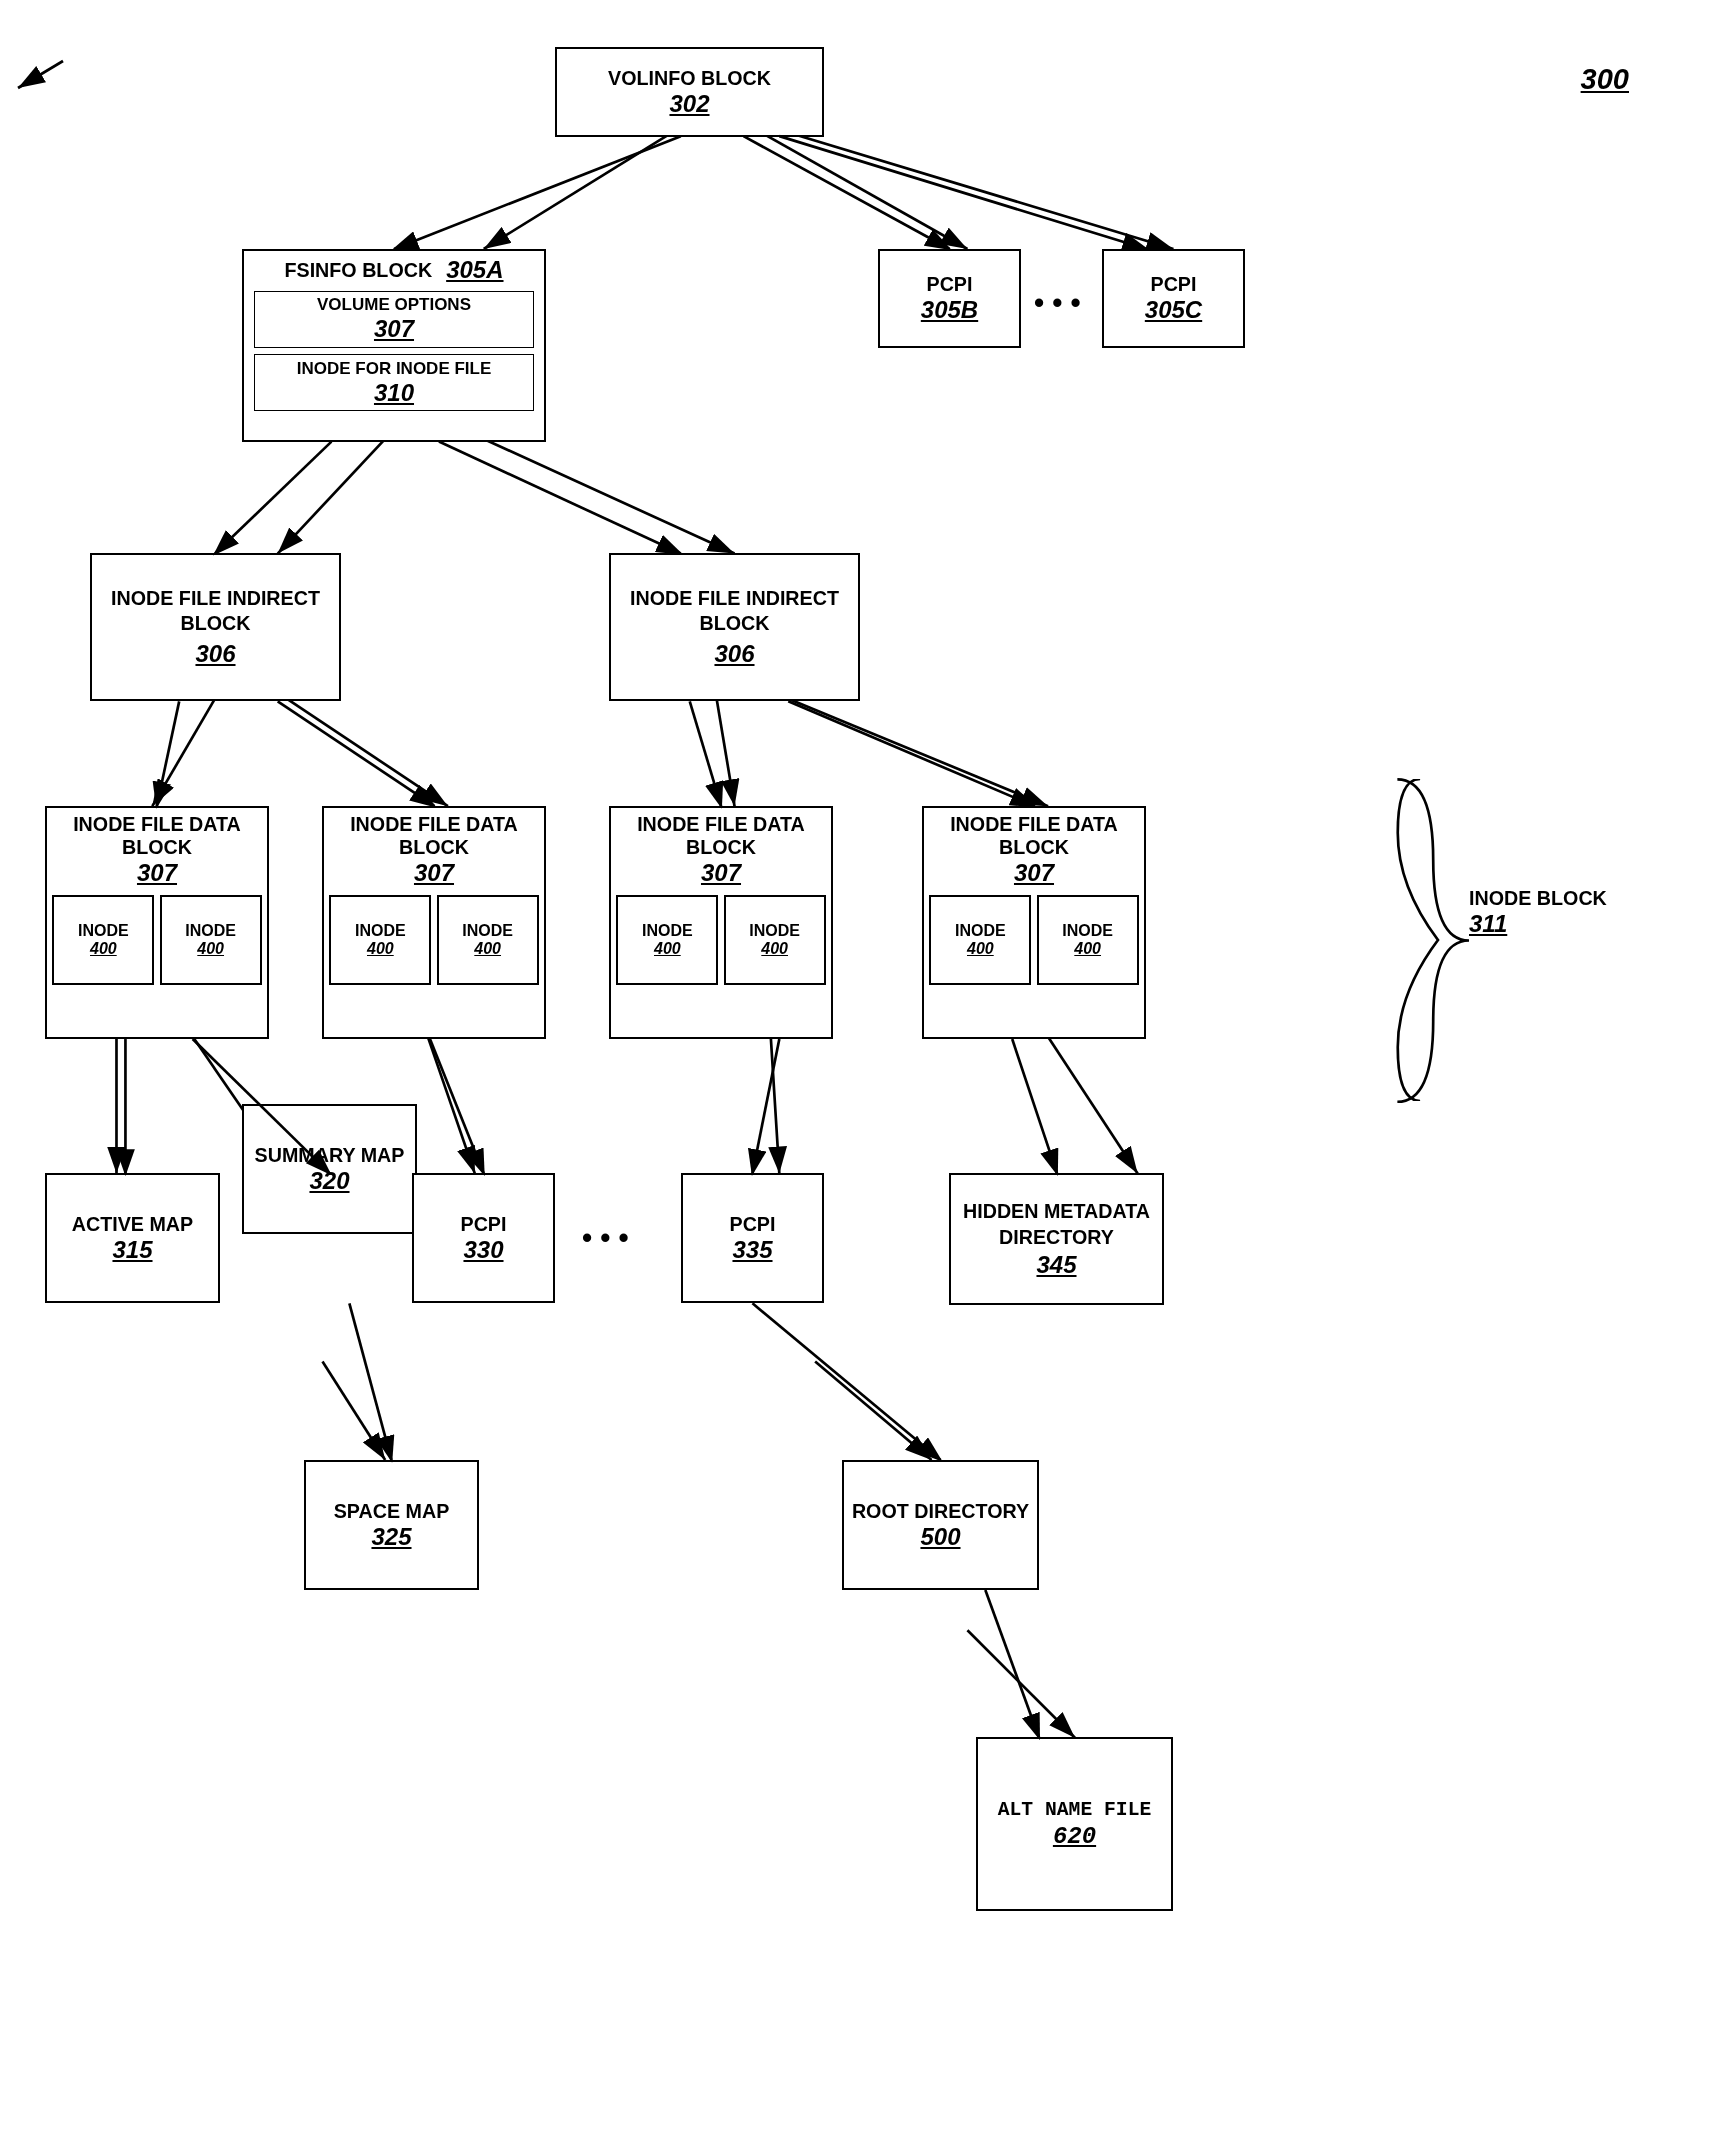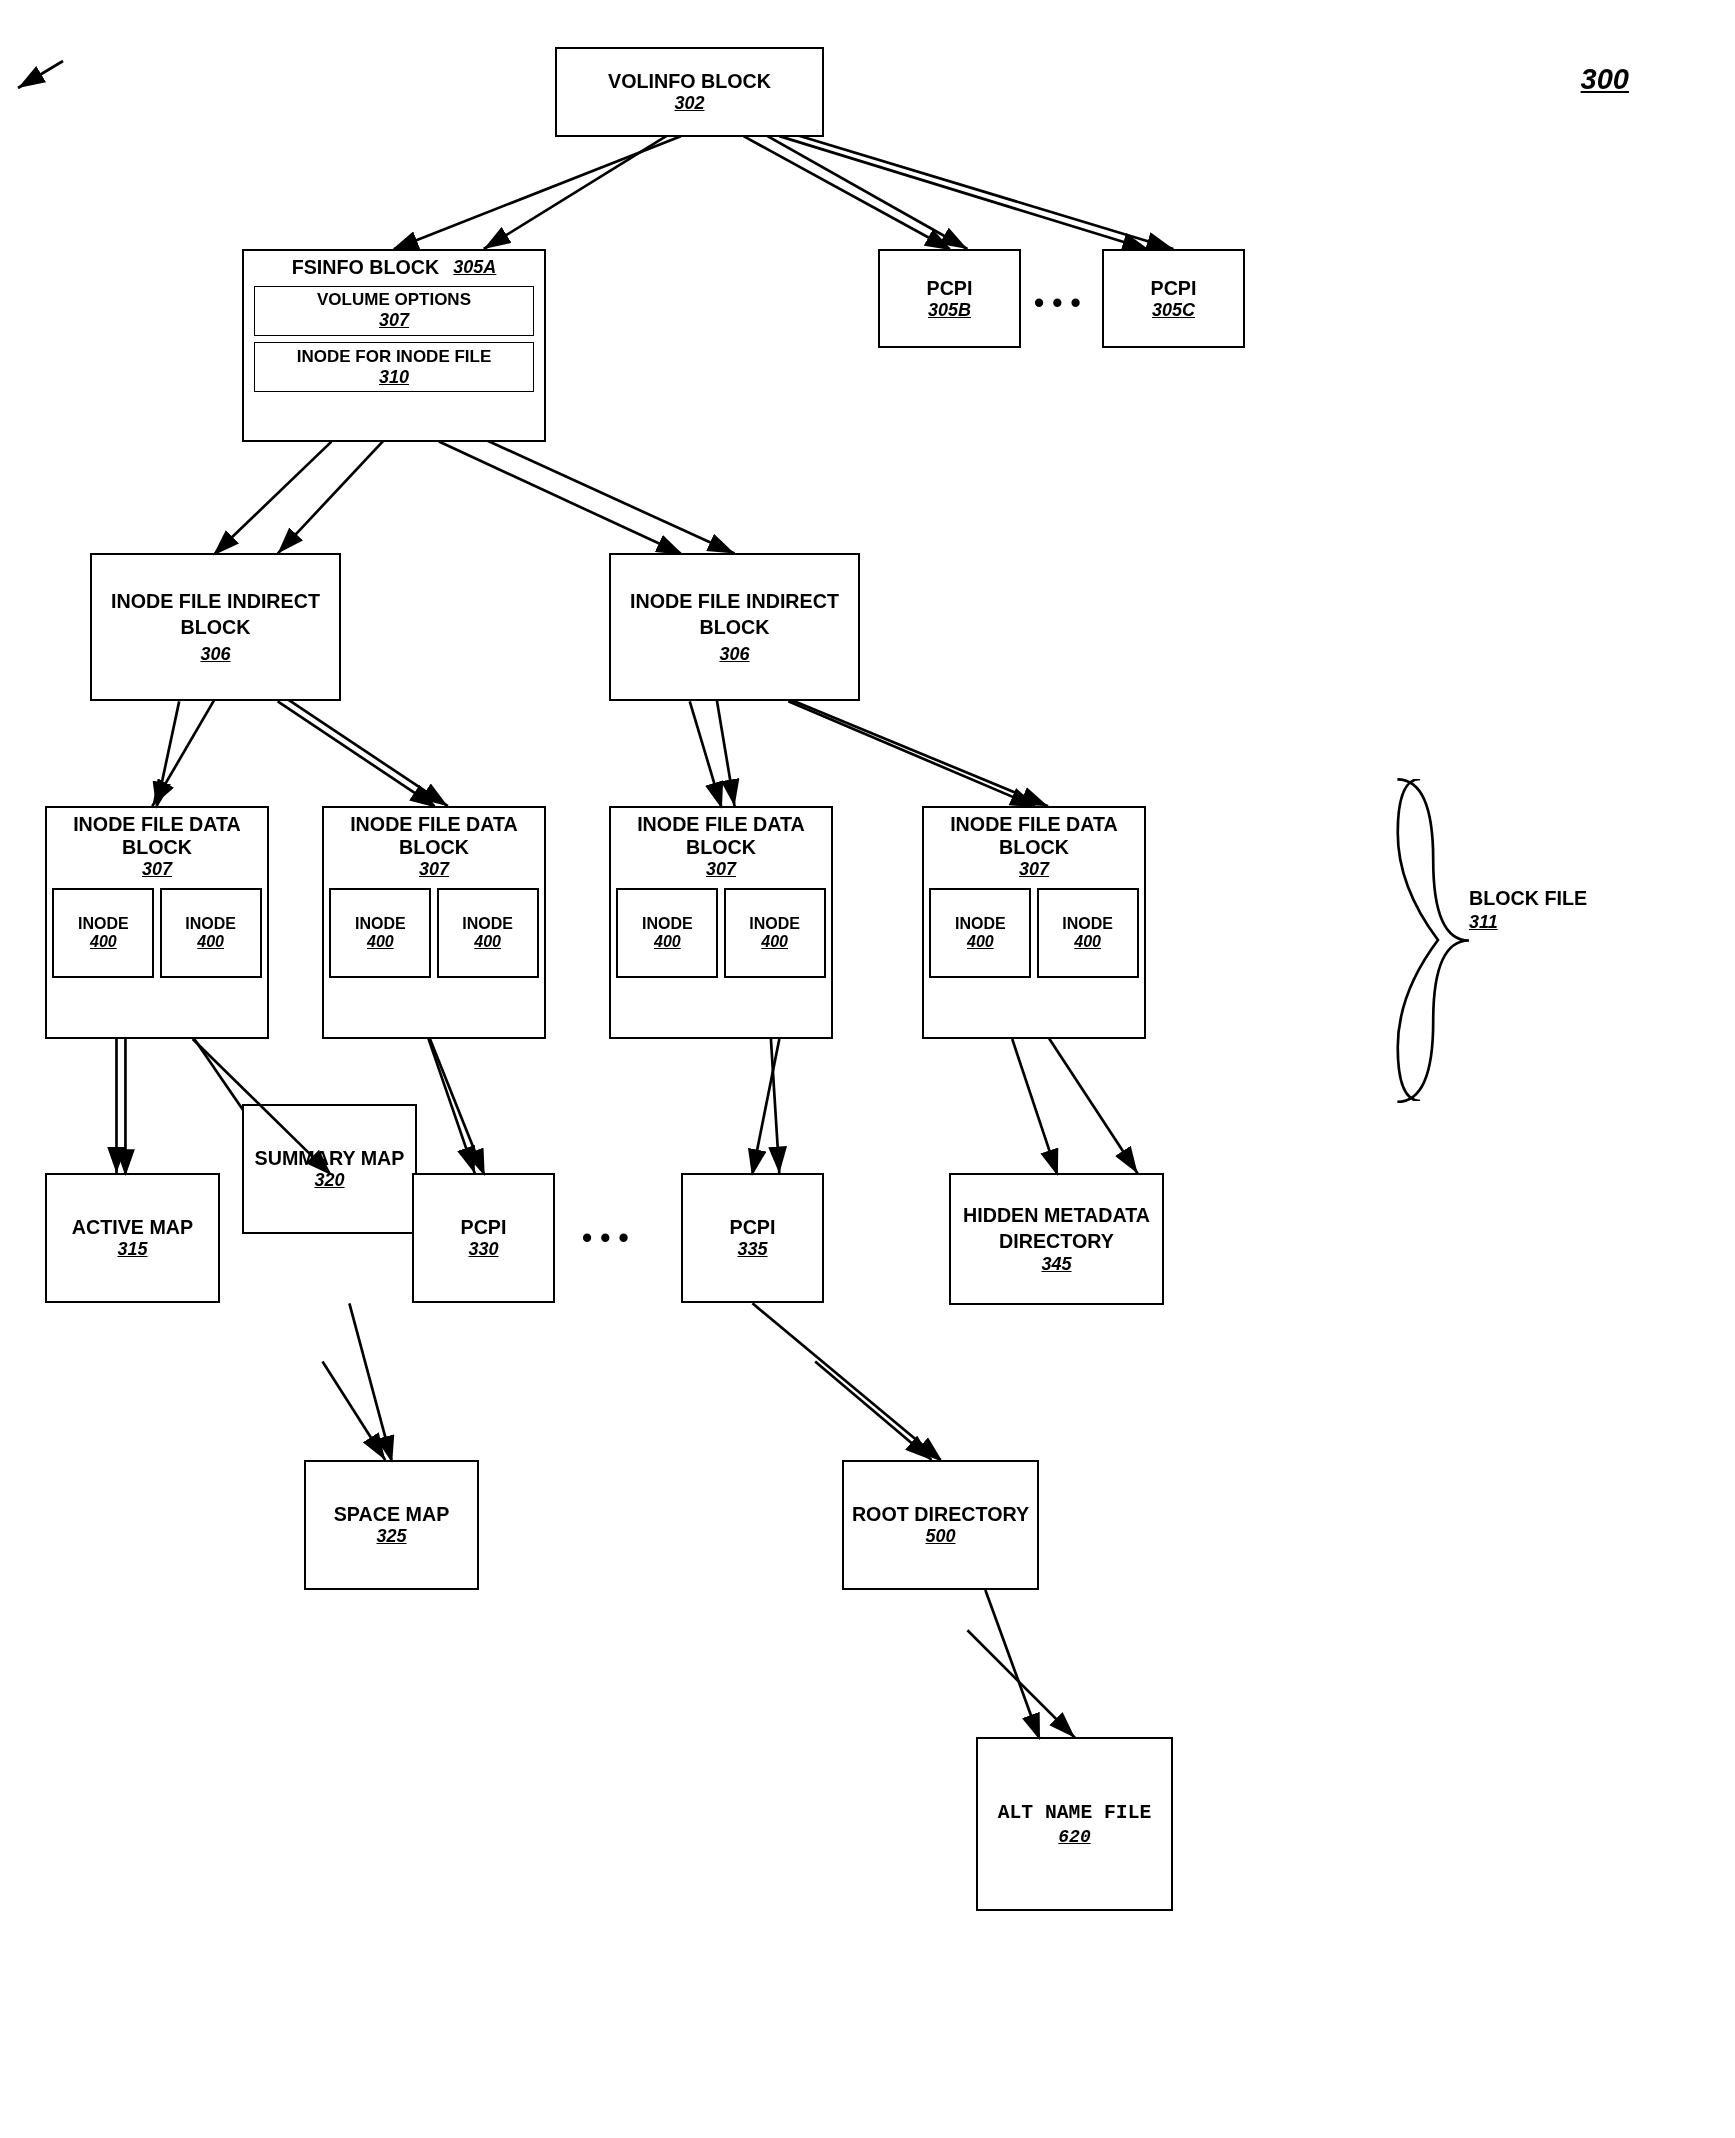--- a/index.html
+++ b/index.html
@@ -32,21 +32,21 @@
       font-size: 19.7px;
       font-weight: bold;
       display: flex;
       flex-direction: column;
       align-items: center;
       justify-content: center;
     }
     .node-label {
       font-style: italic;
       text-decoration: underline;
-      font-size: 18px;
+      font-size: 24px;
       font-weight: bold;
     }
     .node-inner {
       border: 1.8px solid #000;
       width: calc(100% - 9px);
       margin: 2.7px 4.5px;
       padding: 3.6px 5.4px;
       font-size: 17px;
       font-weight: bold;
     }
@@ -155,21 +155,21 @@
     <span style="line-height:1.3;">INODE FILE INDIRECT BLOCK</span>
     <span class="node-label" style="margin-top:3.6px;">306</span>
   </div>
 
   <div class="node-box" style="left:609px; top:553px; width:251px; height:148px; padding:7.2px;">
     <span style="line-height:1.3;">INODE FILE INDIRECT BLOCK</span>
     <span class="node-label" style="margin-top:3.6px;">306</span>
   </div>
 
   <div class="plain-label" style="top:887px; left:1469px; font-size:19.7px; text-align:left;">
-    <span>BLOCK FILE</span><br>
+    <span>INODE BLOCK</span><br>
     <span class="node-label">311</span>
   </div>
 
   <svg style="position:absolute;top:779px;left:1393px;width:90px;height:322px;" viewBox="0 0 100 360" width="90" height="322">
     <path d="M 30 0 Q 5 0 5 60 Q 5 120 50 180 Q 5 240 5 300 Q 5 360 30 360" fill="none" stroke="#000" stroke-width="3"></path>
   </svg>
 
   <div class="node-box" style="left:45px; top:806px; width:224px; height:233px; padding:5.4px; justify-content:flex-start;">
     <div style="text-align:center; margin-bottom:3.6px;">
       <div>INODE FILE DATA BLOCK</div>

